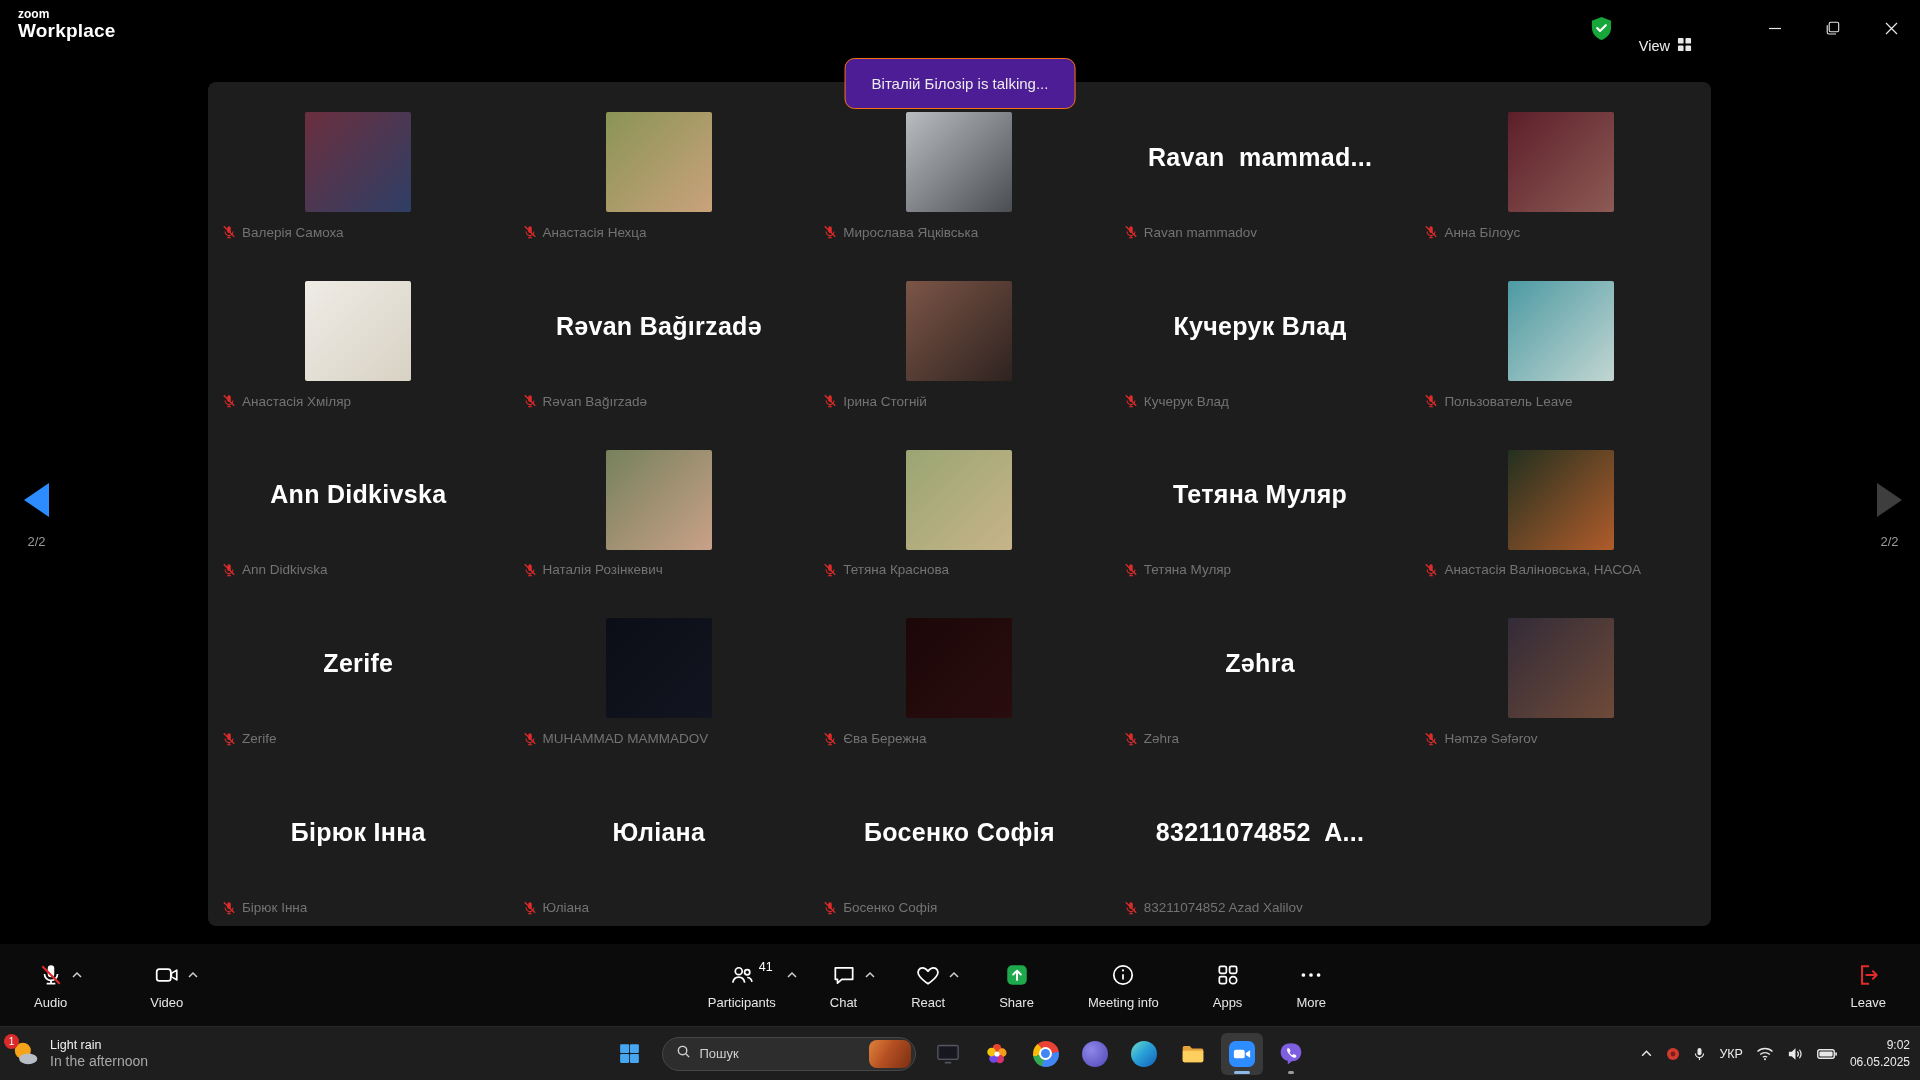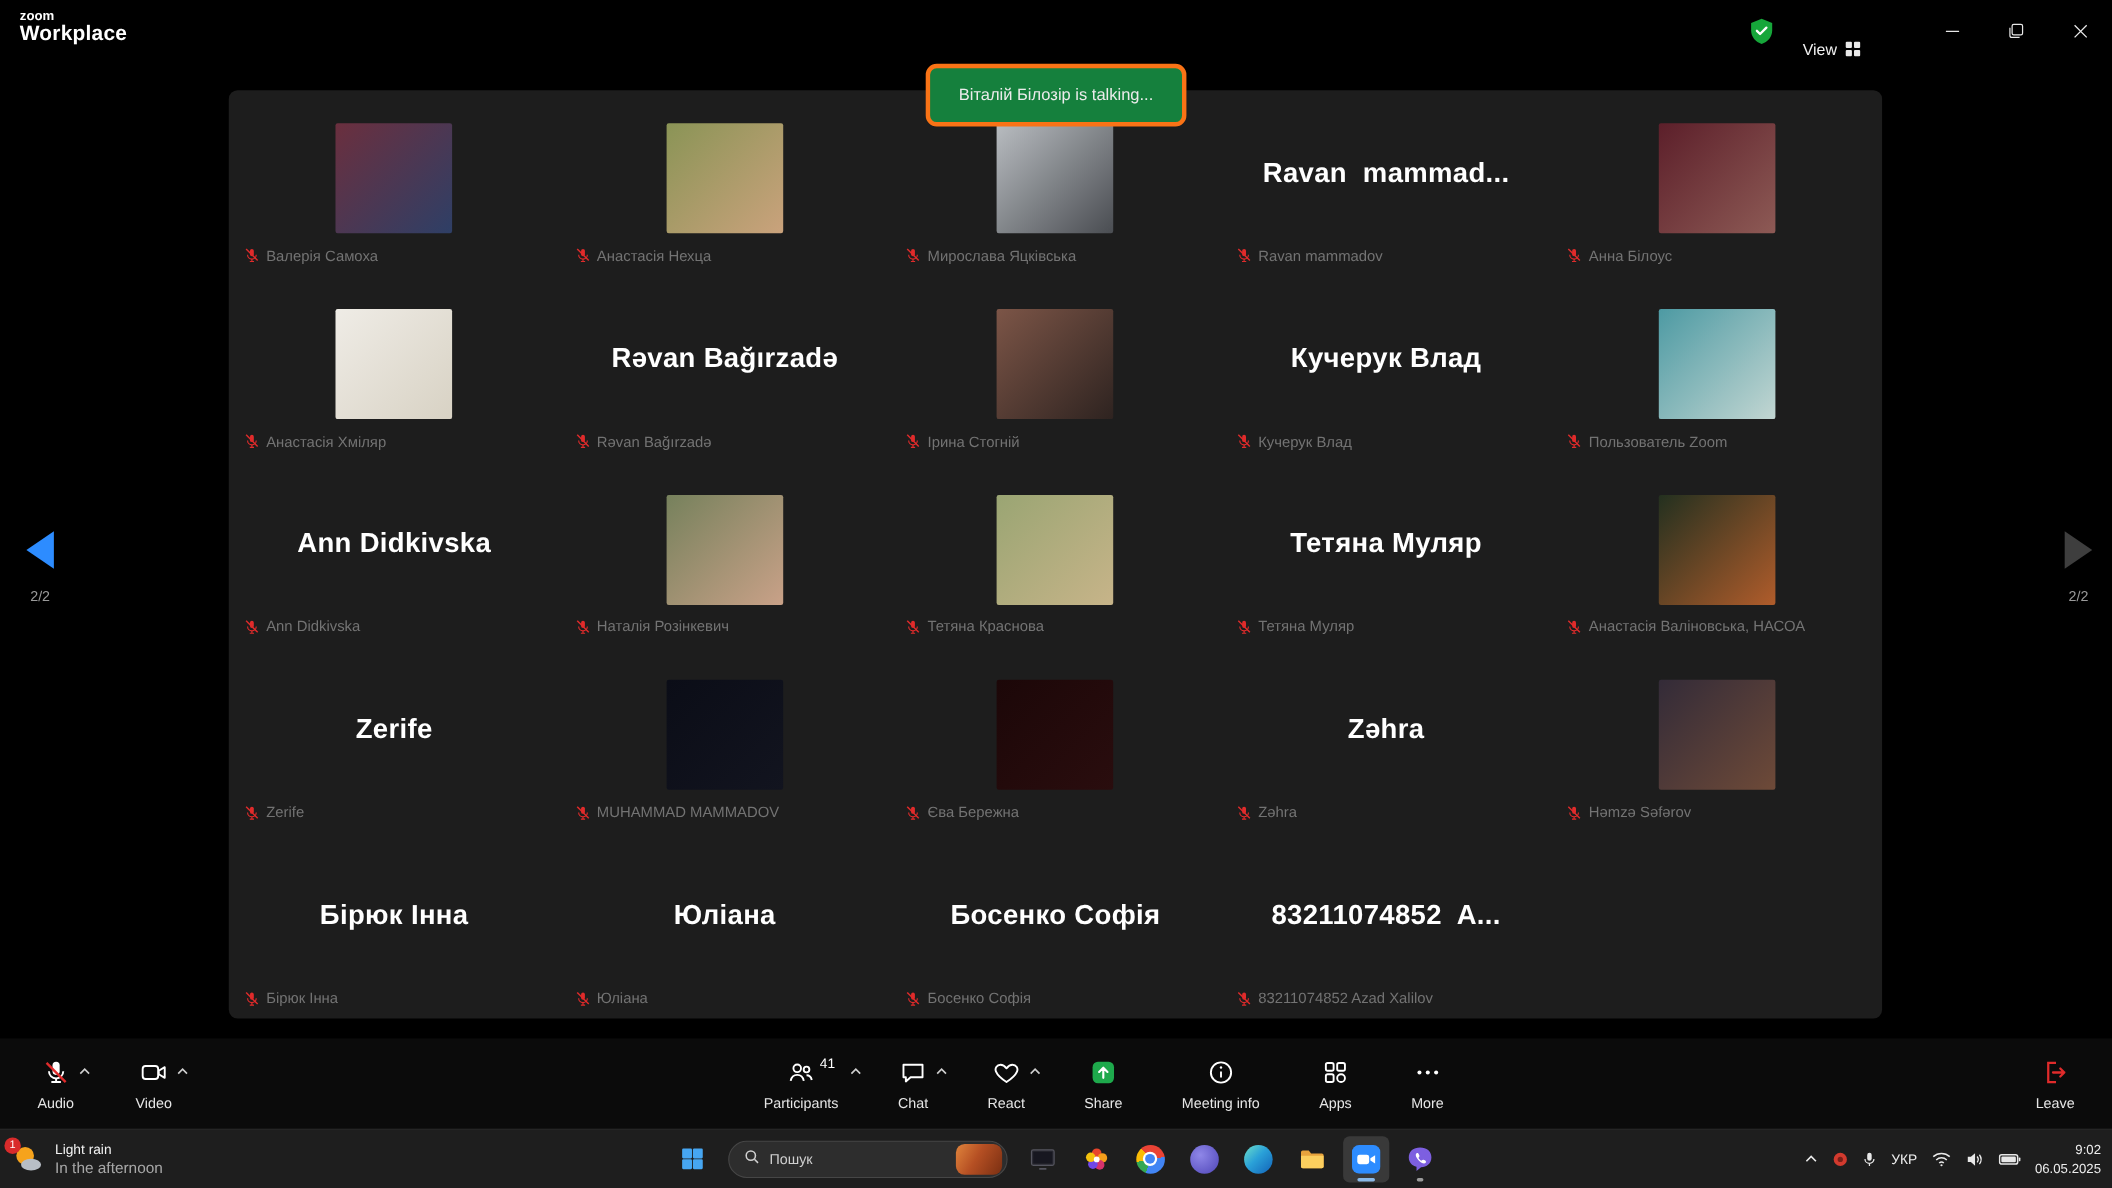--- a/index.html
+++ b/index.html
@@ -14,21 +14,21 @@
   .logo { position:absolute; left:18px; top:8px; line-height:1.05; }
   .logo .z { font-size:12px; font-weight:bold; }
   .logo .w { font-size:19px; font-weight:600; letter-spacing:.2px; }
   .topbar-right { position:absolute; right:0; top:0; height:56px; display:flex; align-items:center; }
   .shield { display:flex; align-items:center; }
   .view-btn { display:flex; align-items:center; gap:7px; margin-left:26px; font-size:14.5px; color:#f0f0f0; cursor:pointer;margin-top:36px; }
   .win-controls { display:flex; align-items:center; margin-left:54px; }
   .win-controls .wc { width:58px; height:56px; display:flex; align-items:center; justify-content:center; cursor:pointer; }
   
   .toast { position:absolute; top:58px; left:960px; transform:translateX(-50%);
-    background:#15803d; border:4px solid #f97316; border-radius:10px;
+    background:#4c1d95; border:1px solid #f97316; border-radius:10px;
     padding:16px 26px; font-size:15px; color:#ececec; z-index:6; white-space:nowrap; }
   
   .gallery { position:absolute; left:208px; top:82px; width:1503px; height:844px;
     background:#1d1d1d; border-radius:8px; overflow:hidden; }
   .grid { display:grid; grid-template-columns:repeat(5,1fr); grid-template-rows:repeat(5,1fr);
     width:100%; height:100%; }
   .tile { position:relative; }
   .photo { position:absolute; left:50%; top:30px; transform:translateX(-50%);
     width:106px; height:100px; border-radius:2px; }
   .display-name { position:absolute; inset:0 0 18px 0; display:flex; align-items:center;
@@ -38,21 +38,21 @@
   
   .nav { position:absolute; top:483px; display:flex; flex-direction:column; align-items:center; cursor:pointer; z-index:4; }
   .nav-left { left:24px; }
   .nav-right { right:18px; }
   .arr-left { width:0; height:0; border-top:17px solid transparent; border-bottom:17px solid transparent; border-right:25px solid #2D8CFF; }
   .arr-right { width:0; height:0; border-top:17px solid transparent; border-bottom:17px solid transparent; border-left:25px solid #3e3e3e; }
   .pagenum { margin-top:17px; font-size:13px; color:#9a9a9a; }
   
   .toolbar { position:absolute; left:0; right:0; top:944px; height:82px; background:#0b0b0b;
     display:flex; align-items:center; z-index:5; }
-  .tb-left { display:flex; gap:56px; padding-left:34px; }
+  .tb-left { display:flex; gap:83px; padding-left:34px; }
   .tb-center { display:flex; gap:54px; margin:0 auto; }
   .tb-right { padding-right:34px; }
   .tb-item { position:relative; display:flex; flex-direction:column; align-items:center; gap:6px;
     cursor:pointer; white-space:nowrap; }
   .tb-top { position:relative; height:28px; display:flex; align-items:center; justify-content:center; width:100%; }
   .tb-lbl { font-size:13px; color:#e6e6e6; }
   .tb-chev { position:absolute; left:calc(50% + 20px); top:4px; }
   .tb-item.has-badge .tb-chev { left:calc(50% + 44px); }
   .tb-badge { position:absolute; left:calc(50% + 17px); top:-1px; font-size:12.5px; color:#fff; }
   
@@ -271,21 +271,21 @@
         <div class="photo" style="background: linear-gradient(135deg, rgb(77, 154, 163), rgb(194, 214, 210));"></div>
         <div class="name-tag">
           <span style="display: flex;">
             <svg width="14" height="14" viewBox="0 0 16 16">
               <rect x="6" y="1.5" width="4" height="7.5" rx="2" fill="#e02b2b"></rect>
               <path d="M3.5 7.5a4.5 4.5 0 0 0 9 0" stroke="#e02b2b" stroke-width="1.2" fill="none"></path>
               <path d="M8 12v2.5M5.8 14.5h4.4" stroke="#e02b2b" stroke-width="1.2"></path>
               <path d="M2 1.5l12 12" stroke="#e02b2b" stroke-width="1.5"></path>
             </svg>
           </span>
-          <span>Пользователь Zoom</span>
+          <span>Пользователь Leave</span>
         </div>
       </div>
       <div class="tile">
         <div class="display-name">Ann Didkivska</div>
         <div class="name-tag">
           <span style="display: flex;">
             <svg width="14" height="14" viewBox="0 0 16 16">
               <rect x="6" y="1.5" width="4" height="7.5" rx="2" fill="#e02b2b"></rect>
               <path d="M3.5 7.5a4.5 4.5 0 0 0 9 0" stroke="#e02b2b" stroke-width="1.2" fill="none"></path>
               <path d="M8 12v2.5M5.8 14.5h4.4" stroke="#e02b2b" stroke-width="1.2"></path>

